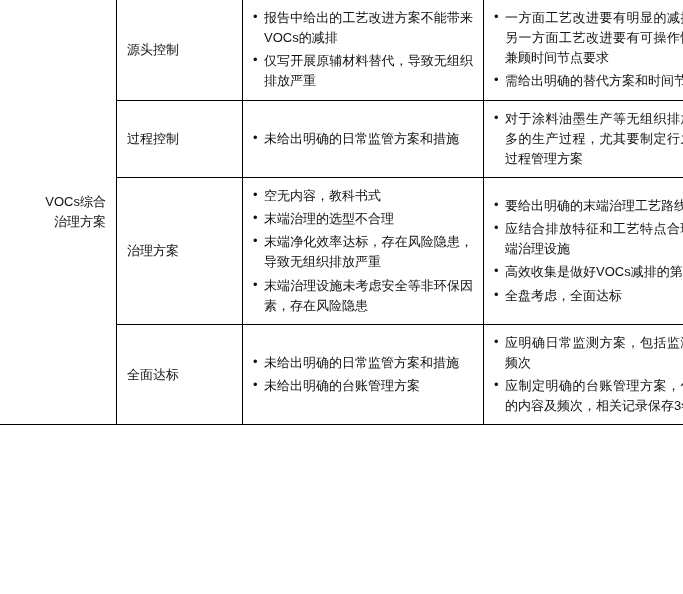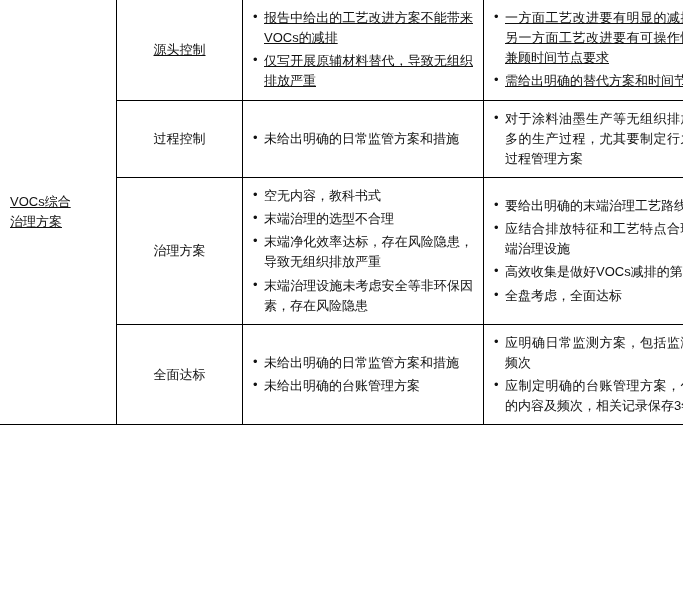--- a/index.html
+++ b/index.html
@@ -27,47 +27,45 @@
   }
   table.doc-table td {
     border: 1px solid #000000;
     vertical-align: middle;
     padding: 8px 10px;
     font-size: 13px;
     line-height: 1.55;
   }
   td.col-category {
     width: 96px;
-    text-align: left;
+    text-align: right;
     font-size: 13.5px;
     line-height: 1.7;
     padding: 6px 4px;
   }
   td.col-subject {
     width: 105px;
-    text-align: center;
     font-size: 13.5px;
     padding: 6px 4px;
   }
   td.col-issues {
     width: 220px;
   }
   td.col-requirements {
     width: 240px;
   }
   
   table.doc-table {
     border-left: none;
   }
   table.doc-table tr td:first-child {
     border-left: none;
   }
   table.doc-table tr:first-child td {
     border-top: none;
-    text-decoration: underline;
   }
   ul.bullets {
     list-style: none;
     margin: 0;
     padding: 0;
   }
   ul.bullets li {
     position: relative;
     padding-left: 11px;
     margin: 0 0 3px 0;

